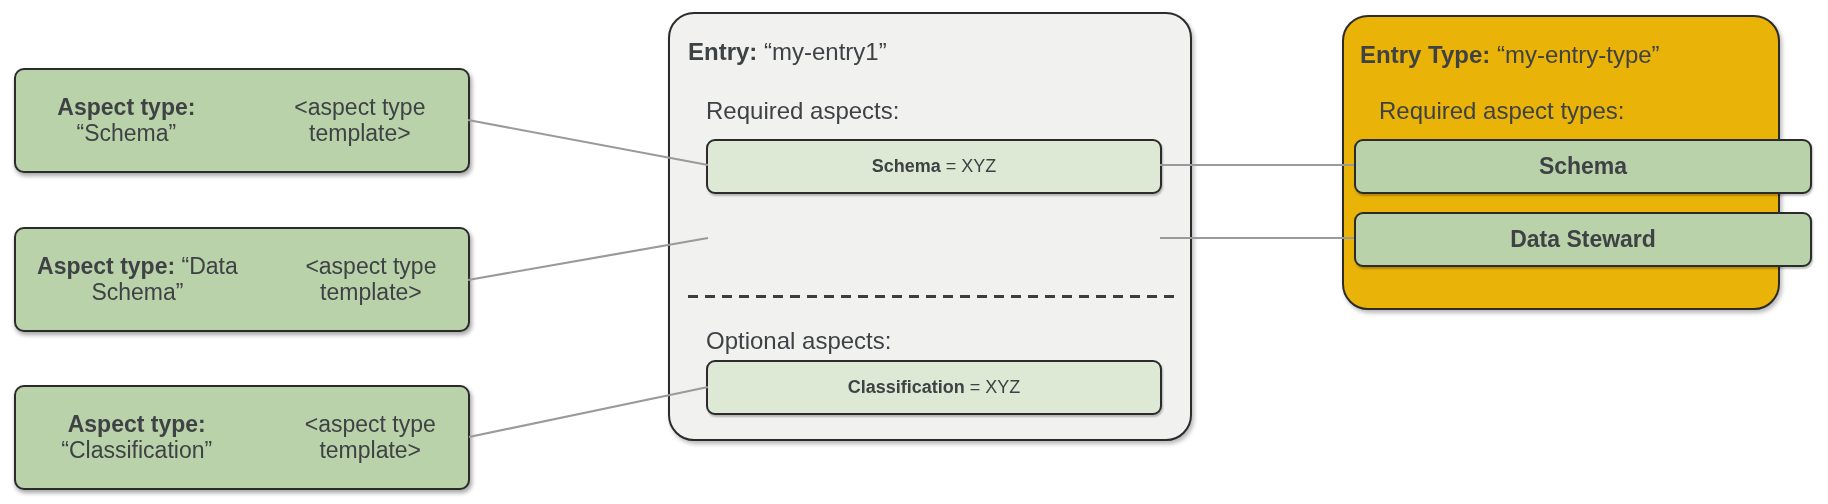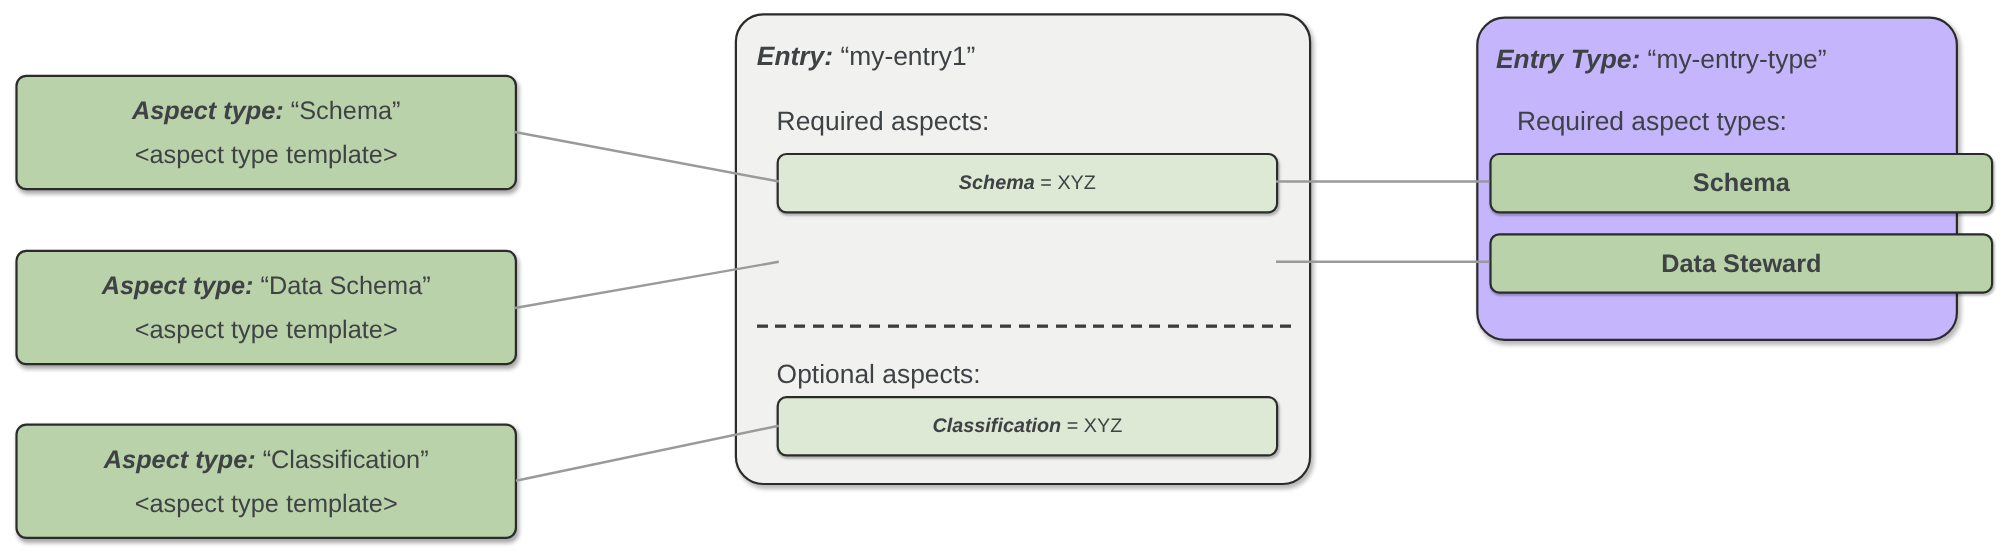--- a/index.html
+++ b/index.html
@@ -4,29 +4,29 @@
 <style>
   html,body{margin:0;padding:0;background:#ffffff;}
   .canvas{
     position:relative;
     width:1828px;height:504px;
     background:#ffffff;
     font-family:"Liberation Sans", sans-serif;
     color:#3f4245;
     overflow:hidden;
   }
-  .b{font-weight:700;font-style:italic;}
+  .b{font-weight:700;}
 
   
   .aspect-box{
     position:absolute;left:14px;width:456px;height:105px;
     background:#b9d2a9;
     border:2.5px solid #2b2b2b;border-radius:10px;
     box-shadow:1.5px 3px 4px rgba(0,0,0,0.35);
-    display:flex;flex-direction:column;align-items:center;justify-content:center;
+    display:flex;flex-direction:row;align-items:center;justify-content:center;
     gap:15px;text-align:center;font-size:23px;line-height:1.1;
     box-sizing:border-box;z-index:1;
   }
 
   
   .entry-box{
     position:absolute;left:668px;top:12px;width:524px;height:429px;
     background:#f1f1f0;
     border:2.5px solid #2b2b2b;border-radius:26px;
     box-shadow:2px 3px 4px rgba(0,0,0,0.28);
@@ -43,21 +43,21 @@
     font-size:18px;box-sizing:border-box;
   }
   .dashed-divider{
     position:absolute;left:18px;top:281px;width:487px;height:3px;
     background:repeating-linear-gradient(90deg,#3d3d3d 0 10px,transparent 10px 17px);
   }
 
   
   .entry-type-box{
     position:absolute;left:1342px;top:15px;width:438px;height:295px;
-    background:#c4b5fd;
+    background:#eab308;
     border:2.5px solid #2b2b2b;border-radius:26px;
     box-shadow:2px 3px 4px rgba(0,0,0,0.28);
     box-sizing:border-box;z-index:1;
   }
   .entry-type-box .entry-title{left:16px;top:24px;}
   .entry-type-box .section-label{left:16px;top:80px;margin-left:19px;}
   .type-row{
     position:absolute;left:10px;width:458px;height:55px;
     background:#b9d2a9;
     border:2px solid #2b2b2b;border-radius:9px;

